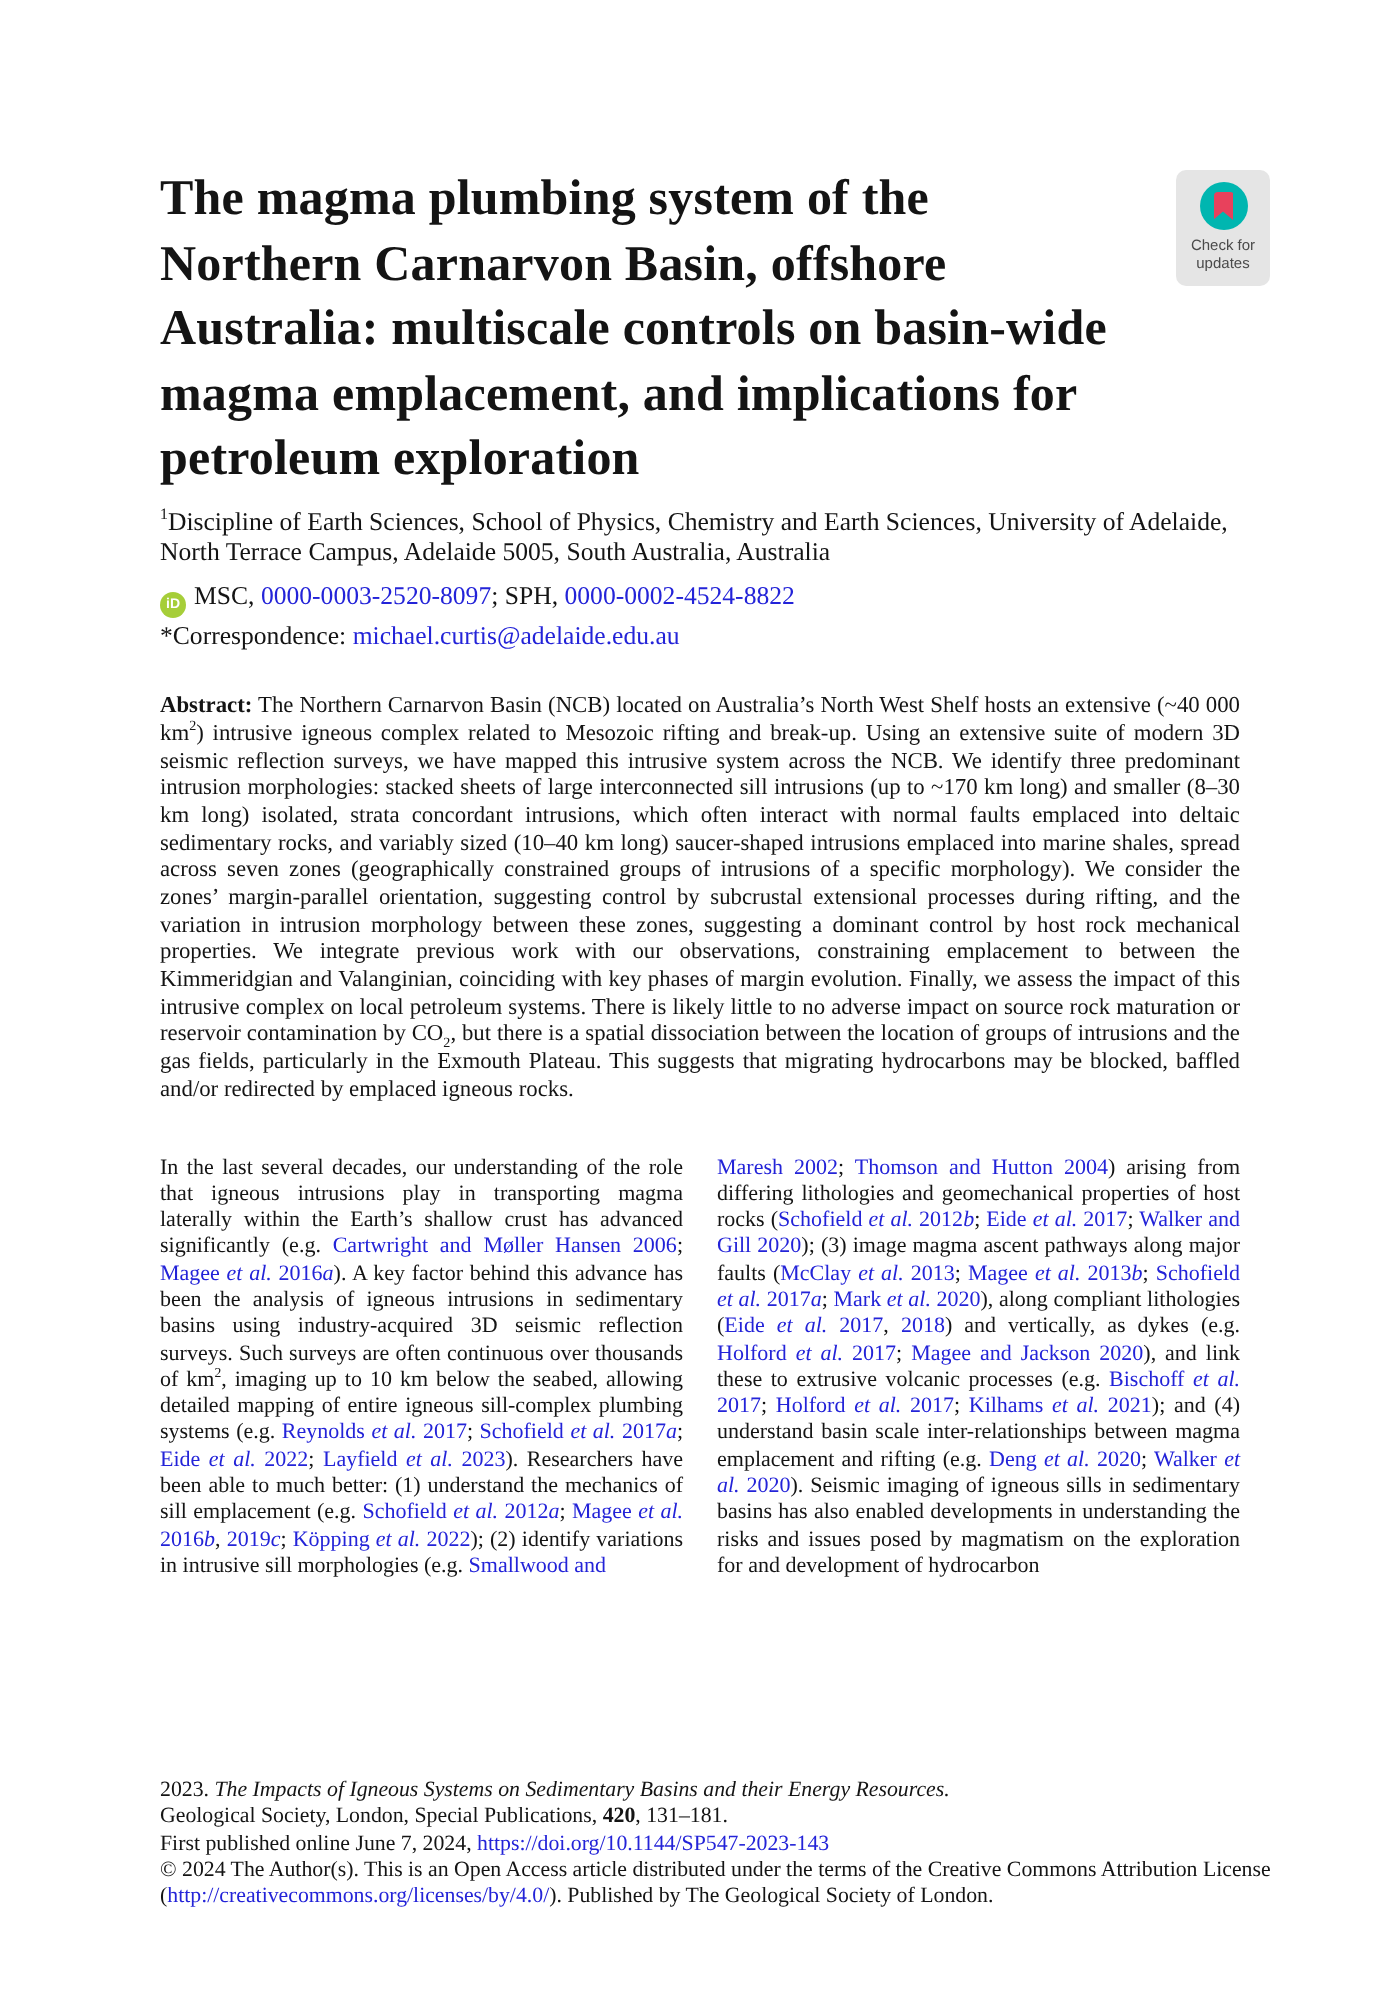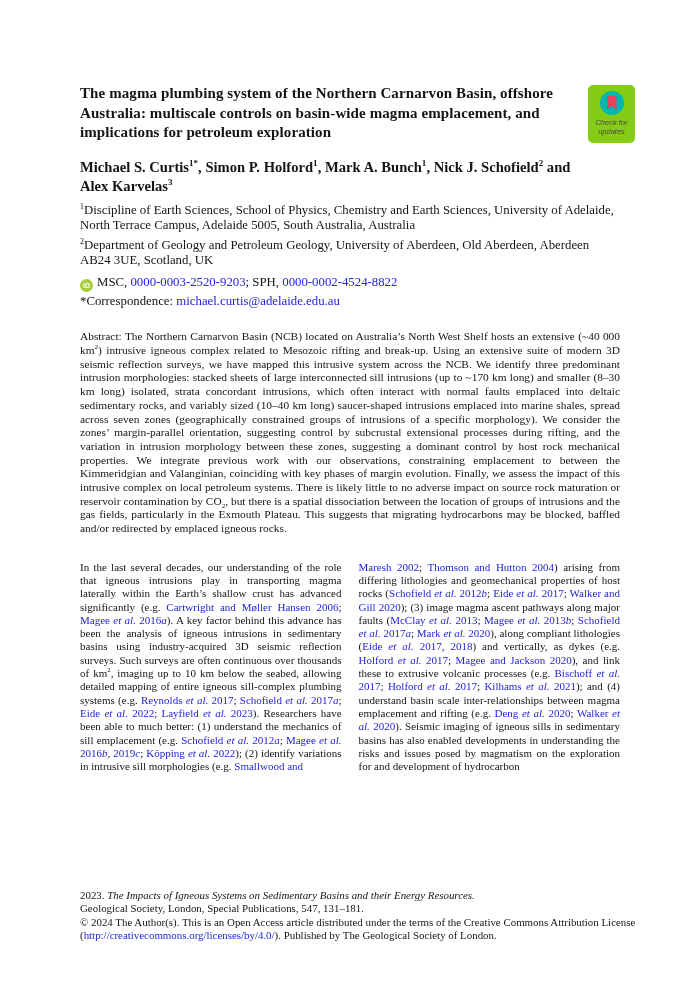--- a/index.html
+++ b/index.html
@@ -8,26 +8,26 @@
     position: relative;
     width: 693px; height: 1000px;
     background: #ffffff;
     font-family: "Liberation Serif", serif;
     color: #141414;
     padding: 84px 73px 0 80px;
     overflow: hidden;
   }
   .seg-link { color:#2323d8; }
   .seg-i { font-style: italic; }
-  .seg-b { font-weight: normal; }
+  .seg-b { font-weight: bold; }
   sup { font-size: 0.62em; line-height: 0; vertical-align: super; }
   sub { font-size: 0.62em; line-height: 0; vertical-align: sub; }
 
   .title {
-    font-size: 15px; font-weight: bold; line-height: 1.3;
+    font-size: 25px; font-weight: bold; line-height: 1.3;
     width: 488px; letter-spacing: 0.1px;
   }
   .authors {
     margin-top: 15px; font-size: 14.6px; font-weight: bold;
     line-height: 1.32; width: 510px;
   }
   .affiliations { margin-top: 7px; font-family: Liberation Serif, serif; }
   .affiliation { font-size: 12.8px; line-height: 1.2; margin-top: 4px; width: 540px; }
   .orcid-line { margin-top: 7px; font-size: 12.8px; }
   .orcid-icon {
@@ -50,23 +50,23 @@
   }
 
   .footer {
     position: absolute; left: 80px; top: 889px; width: 563px;
     font-size: 10.9px; line-height: 1.22;
   }
   .footer-line { margin: 0; }
 
   .badge {
     position: absolute; top: 85px; right: 58px;
-    width: 47px; height: 58px; background: #84cc16; border-radius: 5px;
+    width: 47px; height: 58px; background: #e5e5e5; border-radius: 5px;
     display: flex; flex-direction: column; align-items: center;
-    padding-top: 6px; cursor: pointer; font-style: italic;
+    padding-top: 6px; cursor: pointer;
   }
   .badge-circle {
     width: 24px; height: 24px; border-radius: 50%;
     background: #00b6b0; position: relative;
   }
   .bookmark {
     position: absolute; left: 7px; top: 5px; width: 10px; height: 14px;
     background: #e8415c; border-radius: 2px 2px 0 0;
     clip-path: polygon(0 0, 100% 0, 100% 100%, 50% 70%, 0 100%);
   }
@@ -83,39 +83,38 @@
 
   <div class="badge">
     <div class="badge-circle">
       <div class="bookmark"></div>
     </div>
     <div class="badge-text">Check for updates</div>
   </div>
 
   <div class="title">The magma plumbing system of the Northern Carnarvon Basin, offshore Australia: multiscale controls on basin-wide magma emplacement, and implications for petroleum exploration</div>
 
-  <div class="authors"><span>Michael S. Curtis</span><sup class="seg-sup">1*</sup><span>, Simon P. Holford</span><sup class="seg-sup">1</sup><span>, Mark A. Bunch</span><sup class="seg-sup">1</sup><span>, Nick J. Schofield</span><sup class="seg-sup">2</sup><span> and Alex Karvelas</span><sup class="seg-sup">3</sup></div>
 
   <div class="affiliations">
     <div class="affiliation"><sup class="seg-sup">1</sup><span>Discipline of Earth Sciences, School of Physics, Chemistry and Earth Sciences, University of Adelaide, North Terrace Campus, Adelaide 5005, South Australia, Australia</span></div>
-    <div class="affiliation"><sup class="seg-sup">2</sup><span>Department of Geology and Petroleum Geology, University of Aberdeen, Old Aberdeen, Aberdeen AB24 3UE, Scotland, UK</span></div>
   </div>
 
   <div class="orcid-line">
-    <span class="orcid-icon">iD</span><span><span>MSC, </span><span class="seg-link">0000-0003-2520-9203</span><span>; SPH, </span><span class="seg-link">0000-0002-4524-8822</span></span>
+    <span class="orcid-icon">iD</span><span><span>MSC, </span><span class="seg-link">0000-0003-2520-8097</span><span>; SPH, </span><span class="seg-link">0000-0002-4524-8822</span></span>
   </div>
 
   <div class="correspondence"><span>*Correspondence: </span><span class="seg-link">michael.curtis@adelaide.edu.au</span></div>
 
   <div class="abstract"><span class="seg-b">Abstract:</span><span> The Northern Carnarvon Basin (NCB) located on Australia’s North West Shelf hosts an extensive (~40 000 km</span><sup class="seg-sup">2</sup><span>) intrusive igneous complex related to Mesozoic rifting and break-up. Using an extensive suite of modern 3D seismic reflection surveys, we have mapped this intrusive system across the NCB. We identify three predominant intrusion morphologies: stacked sheets of large interconnected sill intrusions (up to ~170 km long) and smaller (8–30 km long) isolated, strata concordant intrusions, which often interact with normal faults emplaced into deltaic sedimentary rocks, and variably sized (10–40 km long) saucer-shaped intrusions emplaced into marine shales, spread across seven zones (geographically constrained groups of intrusions of a specific morphology). We consider the zones’ margin-parallel orientation, suggesting control by subcrustal extensional processes during rifting, and the variation in intrusion morphology between these zones, suggesting a dominant control by host rock mechanical properties. We integrate previous work with our observations, constraining emplacement to between the Kimmeridgian and Valanginian, coinciding with key phases of margin evolution. Finally, we assess the impact of this intrusive complex on local petroleum systems. There is likely little to no adverse impact on source rock maturation or reservoir contamination by CO</span><sub class="seg-sub">2</sub><span>, but there is a spatial dissociation between the location of groups of intrusions and the gas fields, particularly in the Exmouth Plateau. This suggests that migrating hydrocarbons may be blocked, baffled and/or redirected by emplaced igneous rocks.</span></div>
 
   <div class="body-cols">
     <div class="col"><span>In the last several decades, our understanding of the role that igneous intrusions play in transporting magma laterally within the Earth’s shallow crust has advanced significantly (e.g. </span><span class="seg-link">Cartwright and Møller Hansen 2006</span><span>; </span><span class="seg-link">Magee </span><span class="seg-link seg-i">et al.</span><span class="seg-link"> 2016</span><span class="seg-link seg-i">a</span><span>). A key factor behind this advance has been the analysis of igneous intrusions in sedimentary basins using industry-acquired 3D seismic reflection surveys. Such surveys are often continuous over thousands of km</span><sup class="seg-sup">2</sup><span>, imaging up to 10 km below the seabed, allowing detailed mapping of entire igneous sill-complex plumbing systems (e.g. </span><span class="seg-link">Reynolds </span><span class="seg-link seg-i">et al.</span><span class="seg-link"> 2017</span><span>; </span><span class="seg-link">Schofield </span><span class="seg-link seg-i">et al.</span><span class="seg-link"> 2017</span><span class="seg-link seg-i">a</span><span>; </span><span class="seg-link">Eide </span><span class="seg-link seg-i">et al.</span><span class="seg-link"> 2022</span><span>; </span><span class="seg-link">Layfield </span><span class="seg-link seg-i">et al.</span><span class="seg-link"> 2023</span><span>). Researchers have been able to much better: (1) understand the mechanics of sill emplacement (e.g. </span><span class="seg-link">Schofield </span><span class="seg-link seg-i">et al.</span><span class="seg-link"> 2012</span><span class="seg-link seg-i">a</span><span>; </span><span class="seg-link">Magee </span><span class="seg-link seg-i">et al.</span><span class="seg-link"> 2016</span><span class="seg-link seg-i">b</span><span>, </span><span class="seg-link">2019</span><span class="seg-link seg-i">c</span><span>; </span><span class="seg-link">Köpping </span><span class="seg-link seg-i">et al.</span><span class="seg-link"> 2022</span><span>); (2) identify variations in intrusive sill morphologies (e.g. </span><span class="seg-link">Smallwood and</span></div>
     <div class="col"><span class="seg-link">Maresh 2002</span><span>; </span><span class="seg-link">Thomson and Hutton 2004</span><span>) arising from differing lithologies and geomechanical properties of host rocks (</span><span class="seg-link">Schofield </span><span class="seg-link seg-i">et al.</span><span class="seg-link"> 2012</span><span class="seg-link seg-i">b</span><span>; </span><span class="seg-link">Eide </span><span class="seg-link seg-i">et al.</span><span class="seg-link"> 2017</span><span>; </span><span class="seg-link">Walker and Gill 2020</span><span>); (3) image magma ascent pathways along major faults (</span><span class="seg-link">McClay </span><span class="seg-link seg-i">et al.</span><span class="seg-link"> 2013</span><span>; </span><span class="seg-link">Magee </span><span class="seg-link seg-i">et al.</span><span class="seg-link"> 2013</span><span class="seg-link seg-i">b</span><span>; </span><span class="seg-link">Schofield </span><span class="seg-link seg-i">et al.</span><span class="seg-link"> 2017</span><span class="seg-link seg-i">a</span><span>; </span><span class="seg-link">Mark </span><span class="seg-link seg-i">et al.</span><span class="seg-link"> 2020</span><span>), along compliant lithologies (</span><span class="seg-link">Eide </span><span class="seg-link seg-i">et al.</span><span class="seg-link"> 2017</span><span>, </span><span class="seg-link">2018</span><span>) and vertically, as dykes (e.g. </span><span class="seg-link">Holford </span><span class="seg-link seg-i">et al.</span><span class="seg-link"> 2017</span><span>; </span><span class="seg-link">Magee and Jackson 2020</span><span>), and link these to extrusive volcanic processes (e.g. </span><span class="seg-link">Bischoff </span><span class="seg-link seg-i">et al.</span><span class="seg-link"> 2017</span><span>; </span><span class="seg-link">Holford </span><span class="seg-link seg-i">et al.</span><span class="seg-link"> 2017</span><span>; </span><span class="seg-link">Kilhams </span><span class="seg-link seg-i">et al.</span><span class="seg-link"> 2021</span><span>); and (4) understand basin scale inter-relationships between magma emplacement and rifting (e.g. </span><span class="seg-link">Deng </span><span class="seg-link seg-i">et al.</span><span class="seg-link"> 2020</span><span>; </span><span class="seg-link">Walker </span><span class="seg-link seg-i">et al.</span><span class="seg-link"> 2020</span><span>). Seismic imaging of igneous sills in sedimentary basins has also enabled developments in understanding the risks and issues posed by magmatism on the exploration for and development of hydrocarbon</span></div>
   </div>
 
   <div class="footer">
     <p class="footer-line"><span>2023. </span><span class="seg-i">The Impacts of Igneous Systems on Sedimentary Basins and their Energy Resources.</span></p>
-    <p class="footer-line"><span>Geological Society, London, Special Publications, </span><span class="seg-b">547</span><span>, 131–181.</span></p>
+    <p class="footer-line"><span>Geological Society, London, Special Publications, </span><span class="seg-b">420</span><span>, 131–181.</span></p>
+    <p class="footer-line"><span>First published online June 7, 2024, </span><span class="seg-link">https://doi.org/10.1144/SP547-2023-143</span></p>
     <p class="footer-line"><span>© 2024 The Author(s). This is an Open Access article distributed under the terms of the Creative Commons Attribution License (</span><span class="seg-link">http://creativecommons.org/licenses/by/4.0/</span><span>). Published by The Geological Society of London.</span></p>
   </div>
 
 </div>
 
 </body></html>

